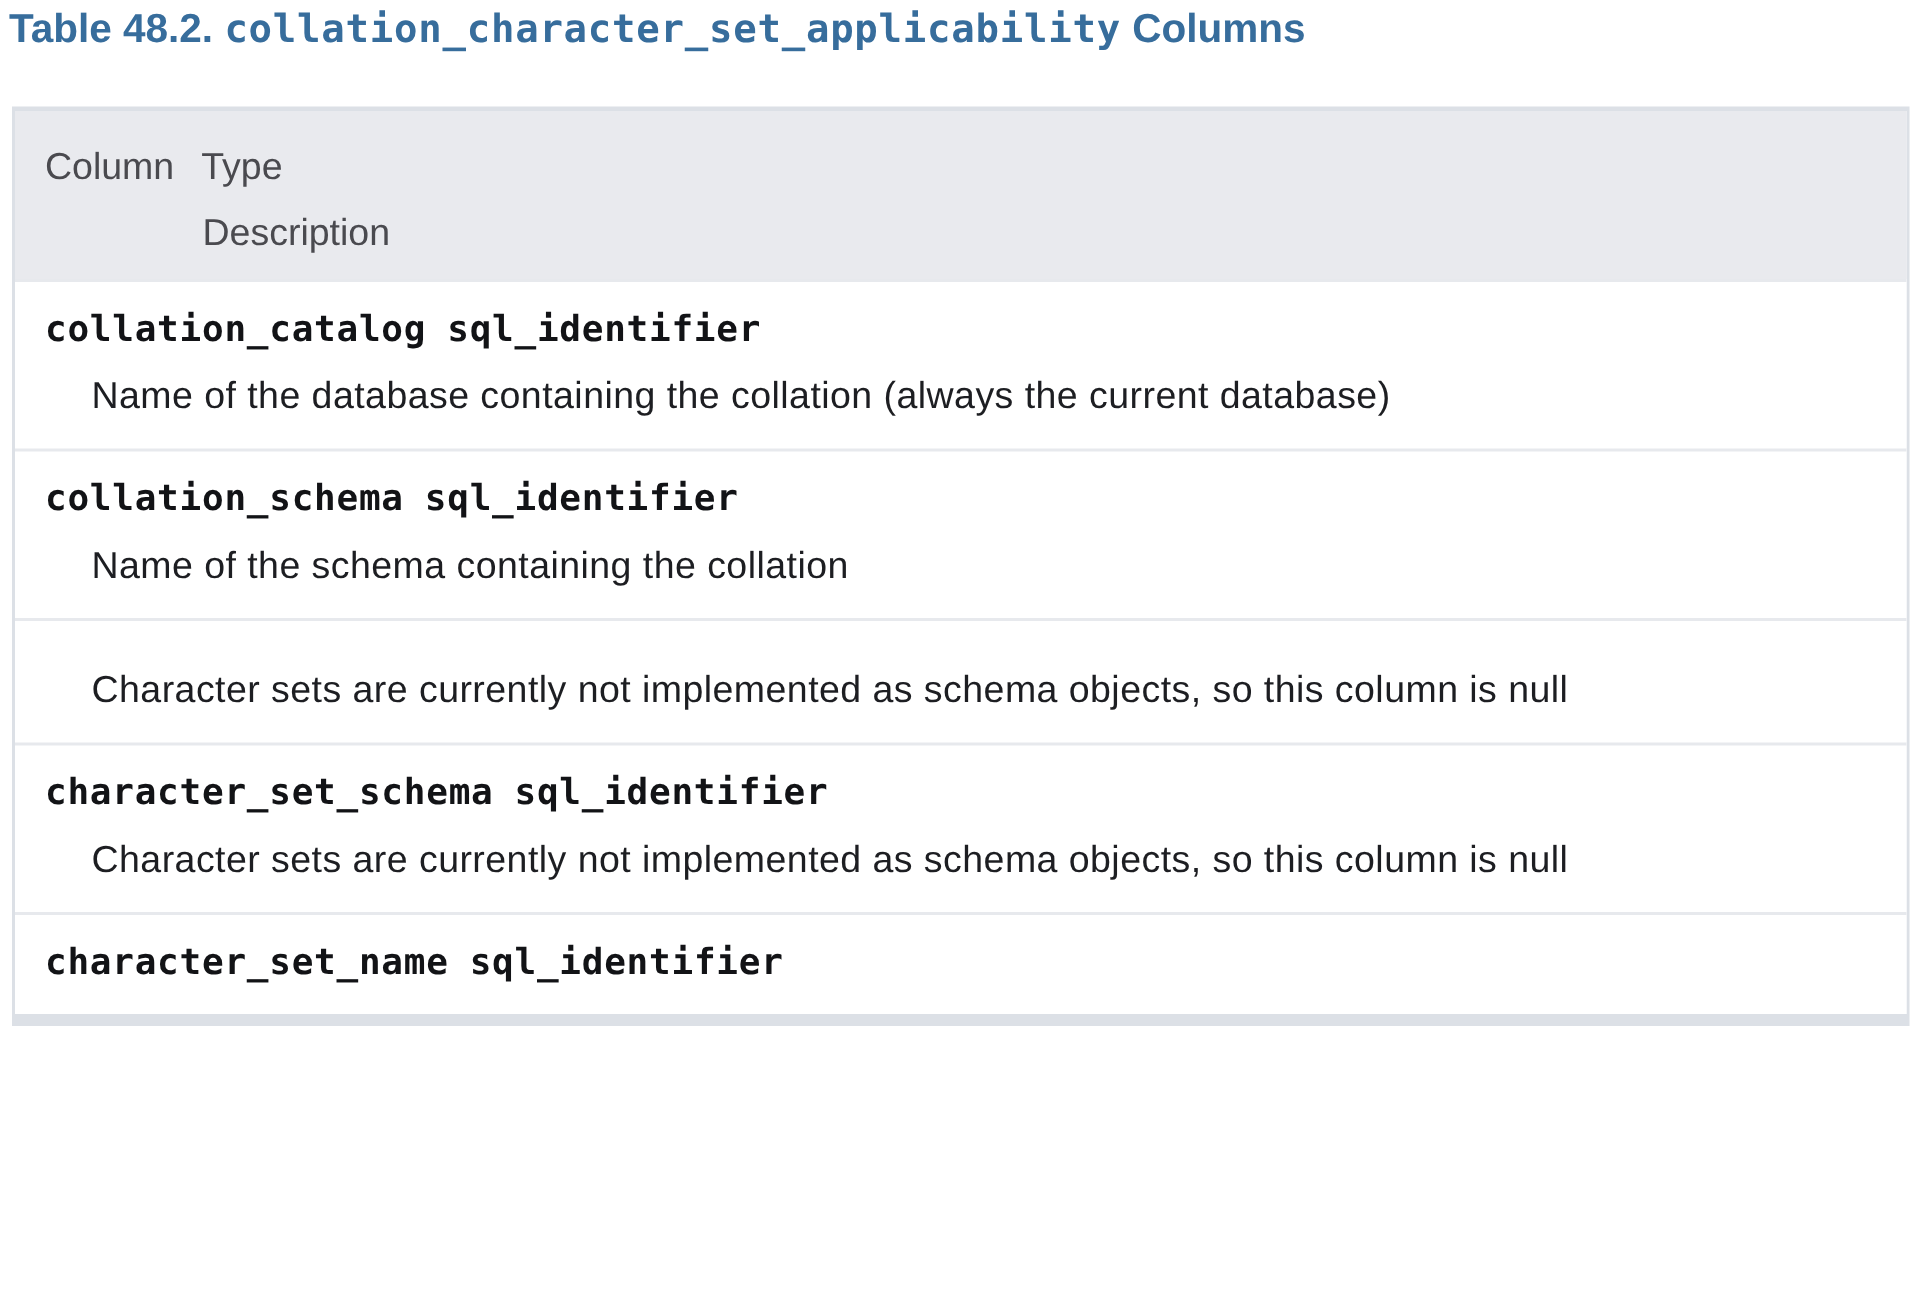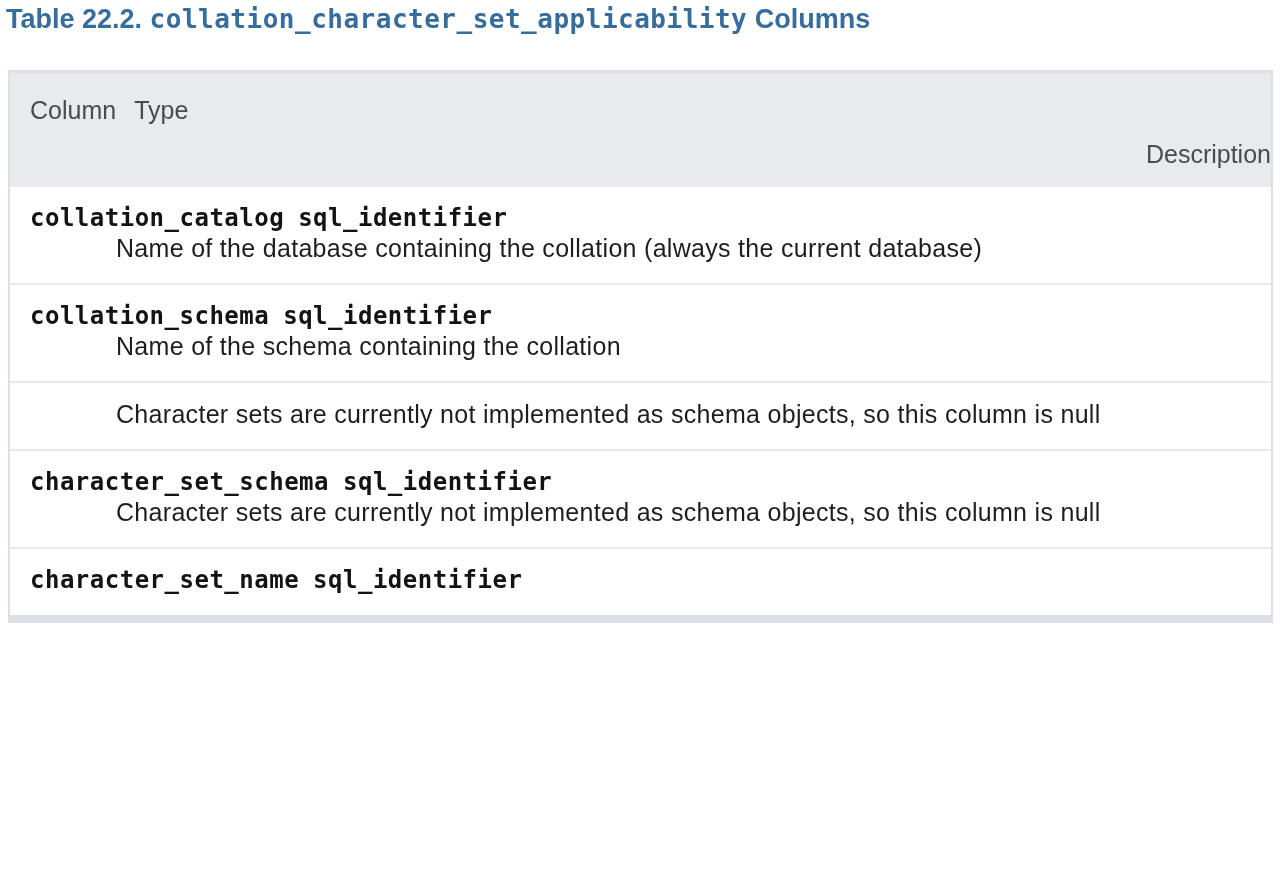--- a/index.html
+++ b/index.html
@@ -41,50 +41,51 @@
   }
   .thead{
     background:var(--header-bg);
     padding:22px 0 16px 0;
     color:var(--header-text);
     font-weight:normal;
     font-size:25px;
   }
   .hline1{padding-left:20px;line-height:30px;}
   .hline1 .h2gap{margin-left:18px;}
-  .hline2{padding-left:125px;line-height:30px;margin-top:14px;text-align:right;}
+  .hline2{padding-left:125px;line-height:30px;margin-top:14px;}
   .row{
     border-top:2px solid var(--separator);
     padding:16px 0 20px 0;
     background:#ffffff;
   }
   .term{
     padding-left:20px;
     font-family:"DejaVu Sans Mono","Liberation Mono",monospace;
     font-size:24px;
     font-weight:600;
     letter-spacing:0.5px;
     color:var(--mono-text);
     line-height:30px;
     white-space:nowrap;
   }
   .term .type{margin-left:14px;}
   .desc{
-    padding-left:106px;
+    padding-left:51px;
+    margin-top:15px;
     font-size:25px;
     letter-spacing:0.3px;
     color:var(--body-text);
     line-height:30px;
     white-space:nowrap;
   }
 </style>
 </head>
 <body>
 
-<h2 class="caption"><span>Table 22.2.</span> <span class="mono">collation_character_set_applicability</span> <span>Columns</span></h2>
+<h2 class="caption"><span>Table 48.2.</span> <span class="mono">collation_character_set_applicability</span> <span>Columns</span></h2>
 
 <div class="doc-table">
   <div class="thead">
     <div class="hline1">
       <span>Column</span><span class="h2gap">Type</span>
     </div>
     <div class="hline2">
       <span>Description</span>
     </div>
   </div>

